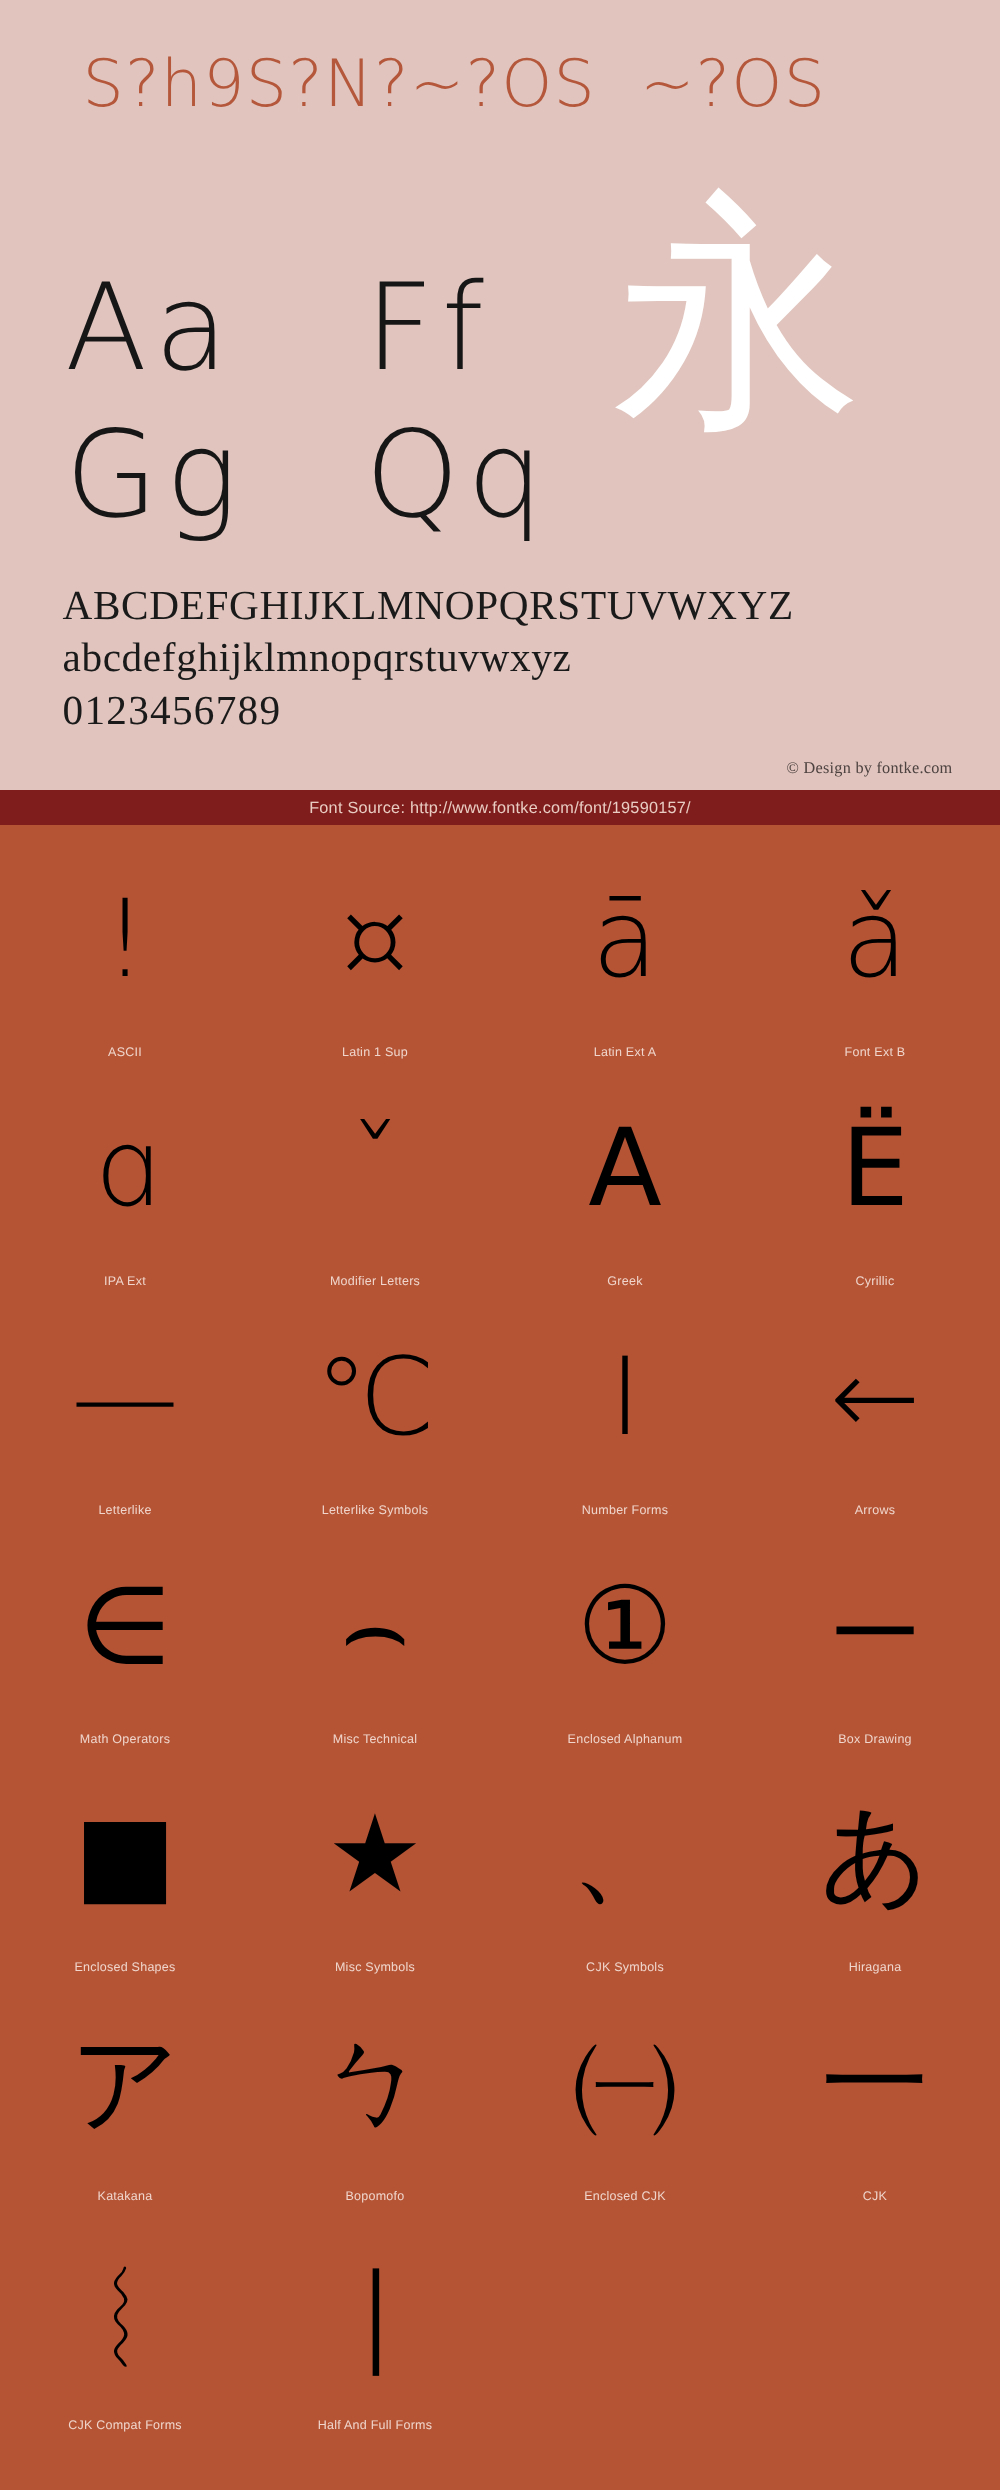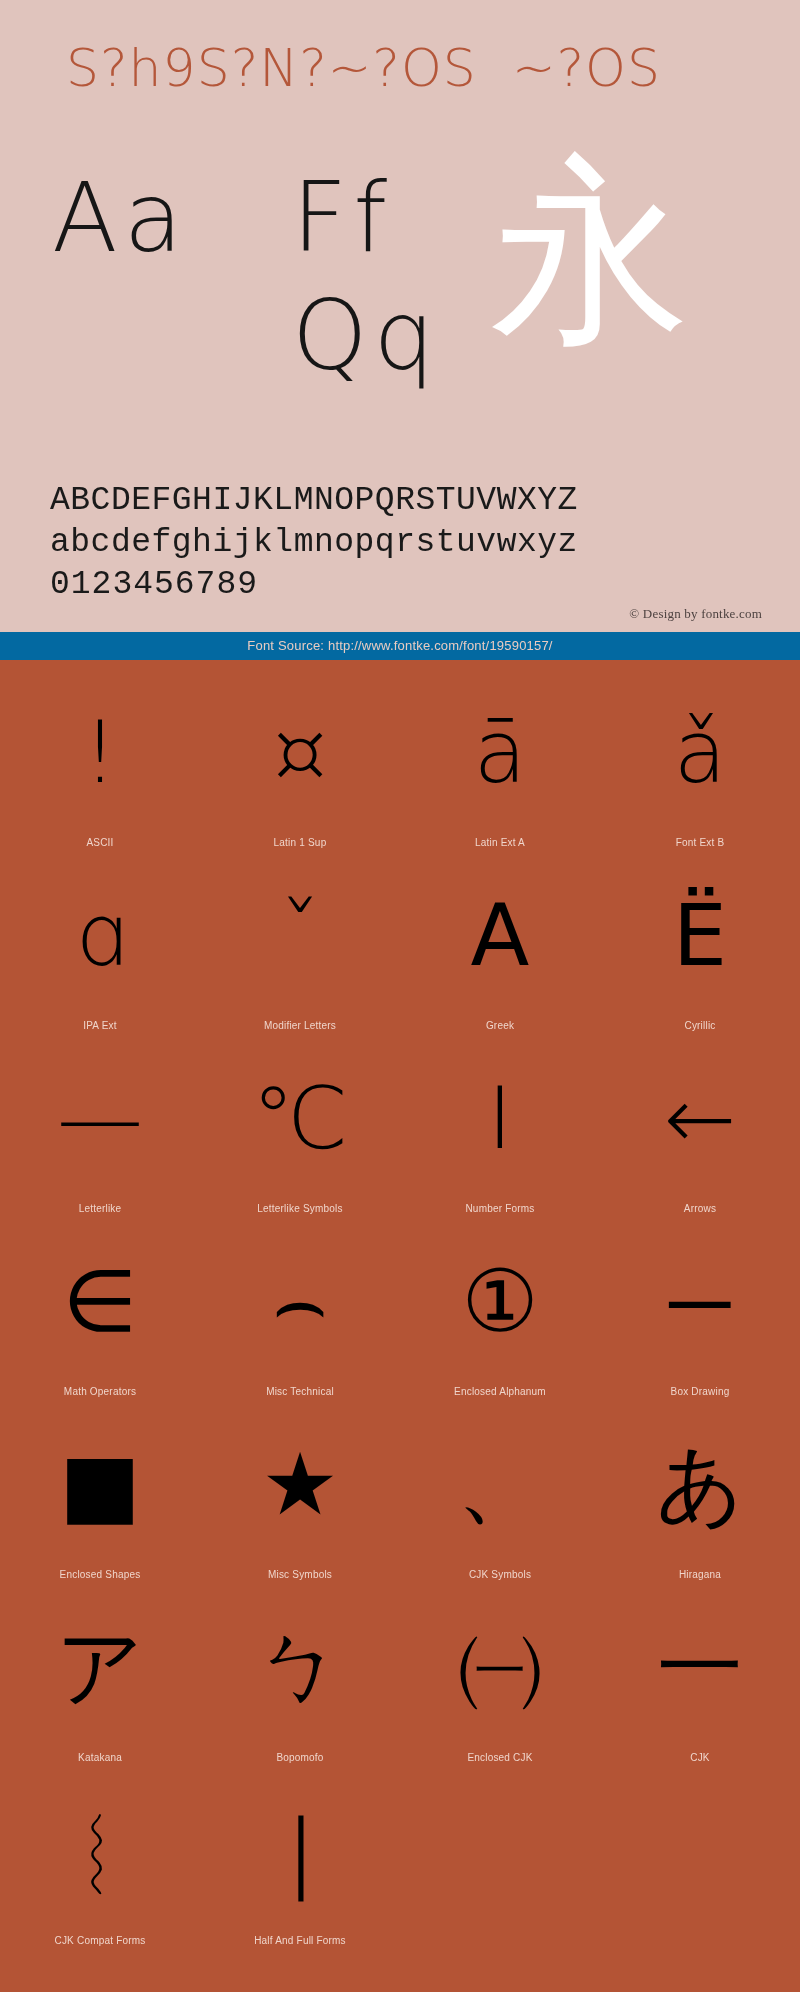--- a/index.html
+++ b/index.html
@@ -34,43 +34,44 @@
     width:420px;height:230px;
   }
   .pair{
     position:absolute;
     font-family:"DejaVu Sans", sans-serif;
     font-weight:200;
     font-size:96px;
     line-height:96px;
     color:#161616;
     letter-spacing:6px;
+    margin-top:44px;
     -webkit-text-stroke:0;
   }
   .pair-0{left:0px;  top:0px;}
   .pair-1{left:240px;top:0px;text-align:center;}
   .pair-2{left:0px;  top:118px;}
   .pair-3{left:240px;top:118px;}
 
   .cjk-sample{
     position:absolute;
     left:490px;top:152px;
     width:300px;height:220px;
     font-family:"DejaVu Sans", sans-serif;
     font-size:200px;
     line-height:200px;
     color:#ffffff;
     font-weight:200;
     text-align:left;
   }
 
   .alpha-block{
-    position:absolute;left:50px;top:480px;width:720px;
+    position:absolute;left:50px;top:464px;width:720px;
     color:#1a1a1a;
-    font-family:Liberation Mono, monospace;
+    font-family:Liberation Serif, serif;
     font-weight:200;
   }
   .alpha-row{
     font-size:33px;
     line-height:42px;
     letter-spacing:0.5px;
     white-space:pre;
   }
   .alpha-row.digits{letter-spacing:1px;}
 
@@ -79,21 +80,21 @@
     font-size:13px;
     color:#4d4240;
     font-family:Liberation Serif, serif;
     letter-spacing:0.2px;
   }
 
   
   .source-bar{
     position:relative;
     width:800px;height:28px;
-    background:#0369a1;
+    background:#7f1d1d;
     color:#e9ccc2;
     font-size:13px;
     line-height:28px;
     text-align:center;
     letter-spacing:0.2px;
     font-family:"Liberation Sans", sans-serif;
   }
 
   
   .blocks{
@@ -147,20 +148,21 @@
 
 <div id="page">
 
   <div class="specimen">
 
     <div class="font-title">S?h9S?N?~?OS  ~?OS</div>
 
     <div class="pairs">
       <div class="pair pair-0">Aa</div>
       <div class="pair pair-1">Ff</div>
+      <div class="pair pair-2">Gg</div>
       <div class="pair pair-3">Qq</div>
     </div>
 
     <div class="cjk-sample">永</div>
 
     <div class="alpha-block">
       <div class="alpha-row">ABCDEFGHIJKLMNOPQRSTUVWXYZ</div>
       <div class="alpha-row">abcdefghijklmnopqrstuvwxyz</div>
       <div class="alpha-row digits">0123456789</div>
     </div>

